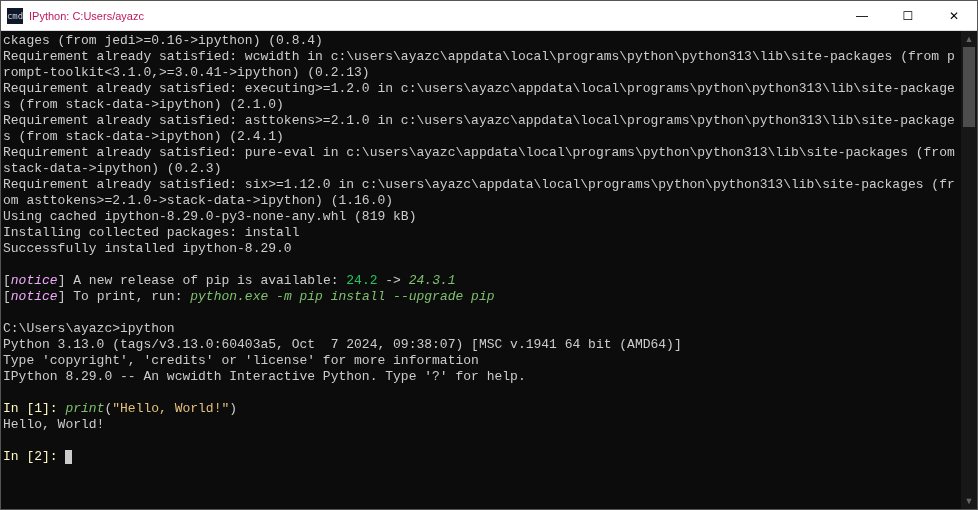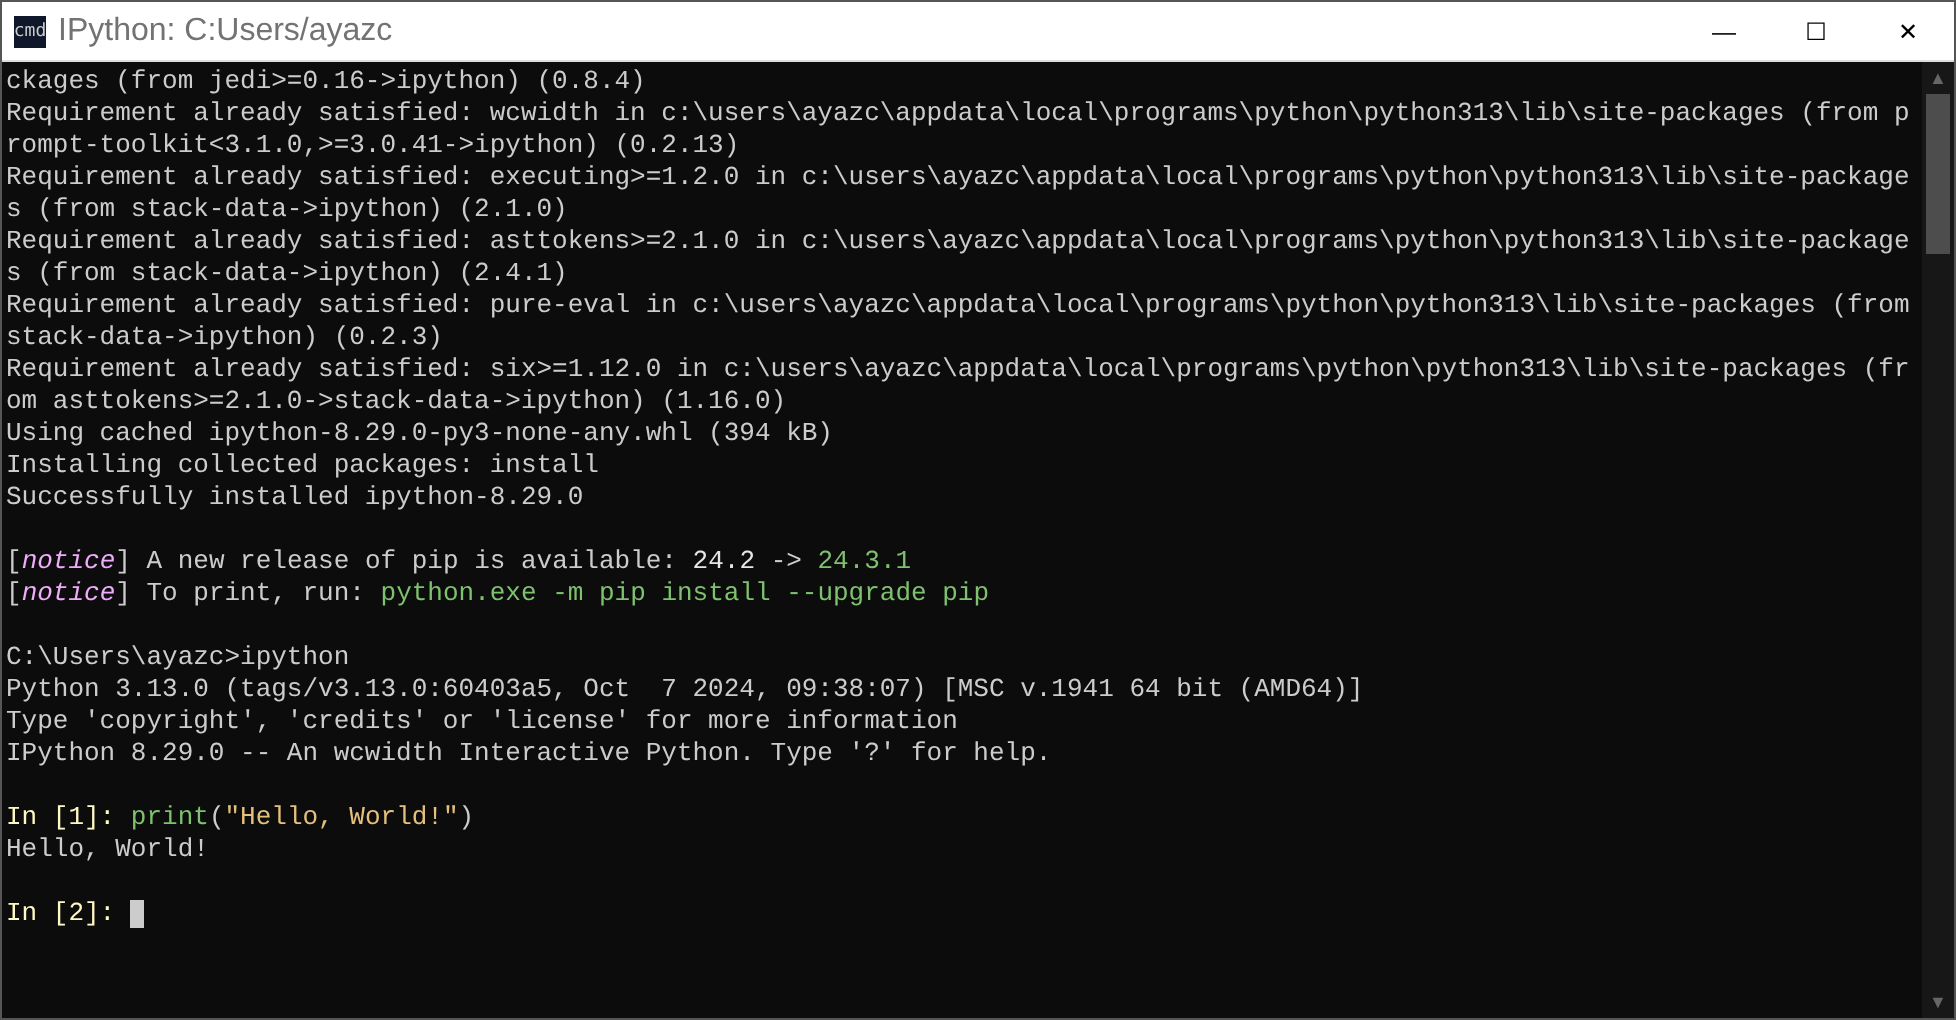--- a/index.html
+++ b/index.html
@@ -35,22 +35,22 @@
       background: #0f172a;
       margin-right: 6px;
       display: flex;
       align-items: center;
       justify-content: center;
       font-size: 9px;
       color: #ccc;
       font-family: monospace;
     }
     .titlebar-title {
-      font-size: 16px;
-      color: #737373;
+      font-size: 11px;
+      color: #be185d;
       flex: 1;
     }
     .titlebar-controls {
       display: flex;
       height: 100%;
     }
     .titlebar-btn {
       width: 46px;
       height: 100%;
       display: flex;
@@ -101,22 +101,22 @@
     }
     .scrollbar-thumb {
       position: absolute;
       top: 0;
       left: 2px;
       right: 2px;
       height: 80px;
       background: #4d4d4d;
     }
     .c-notice-br { color: #f0abfc; font-style: italic; }
-    .c-red { color: #e5e5e5; text-align: right; }
-    .c-green { color: #7ec16e; }
+    .c-red { color: #22c55e; text-align: right; }
+    .c-green { color: #7ec16e; font-style: italic; }
     .c-yellow { color: #e5c07b; }
     .c-prompt-green { color: #fef9c3; }
     .cursor {
       display: inline-block;
       width: 7px;
       height: 14px;
       background: #cccccc;
       vertical-align: text-bottom;
     }
   </style>
@@ -142,21 +142,21 @@
     </div>
   </div>
 
   <div class="terminal-wrap">
     <div class="terminal"><span>ckages (from jedi&gt;=0.16-&gt;ipython) (0.8.4)</span>
 <span>Requirement already satisfied: wcwidth in c:\users\ayazc\appdata\local\programs\python\python313\lib\site-packages (from prompt-toolkit&lt;3.1.0,&gt;=3.0.41-&gt;ipython) (0.2.13)</span>
 <span>Requirement already satisfied: executing&gt;=1.2.0 in c:\users\ayazc\appdata\local\programs\python\python313\lib\site-packages (from stack-data-&gt;ipython) (2.1.0)</span>
 <span>Requirement already satisfied: asttokens&gt;=2.1.0 in c:\users\ayazc\appdata\local\programs\python\python313\lib\site-packages (from stack-data-&gt;ipython) (2.4.1)</span>
 <span>Requirement already satisfied: pure-eval in c:\users\ayazc\appdata\local\programs\python\python313\lib\site-packages (from stack-data-&gt;ipython) (0.2.3)</span>
 <span>Requirement already satisfied: six&gt;=1.12.0 in c:\users\ayazc\appdata\local\programs\python\python313\lib\site-packages (from asttokens&gt;=2.1.0-&gt;stack-data-&gt;ipython) (1.16.0)</span>
-<span>Using cached ipython-8.29.0-py3-none-any.whl (394 kB)</span>
+<span>Using cached ipython-8.29.0-py3-none-any.whl (819 kB)</span>
 <span>Installing collected packages: install</span>
 <span>Successfully installed ipython-8.29.0</span>
 <span></span>
 <span>[</span><span class="c-notice-br">notice</span><span>]</span><span> A new release of pip is available: </span><span class="c-red">24.2</span><span> -&gt; </span><span class="c-green">24.3.1</span>
 <span>[</span><span class="c-notice-br">notice</span><span>]</span><span> To print, run: </span><span class="c-green">python.exe -m pip install --upgrade pip</span>
 <span></span>
 <span>C:\Users\ayazc&gt;ipython</span>
 <span>Python 3.13.0 (tags/v3.13.0:60403a5, Oct  7 2024, 09:38:07) [MSC v.1941 64 bit (AMD64)]</span>
 <span>Type 'copyright', 'credits' or 'license' for more information</span>
 <span>IPython 8.29.0 -- An wcwidth Interactive Python. Type '?' for help.</span>

